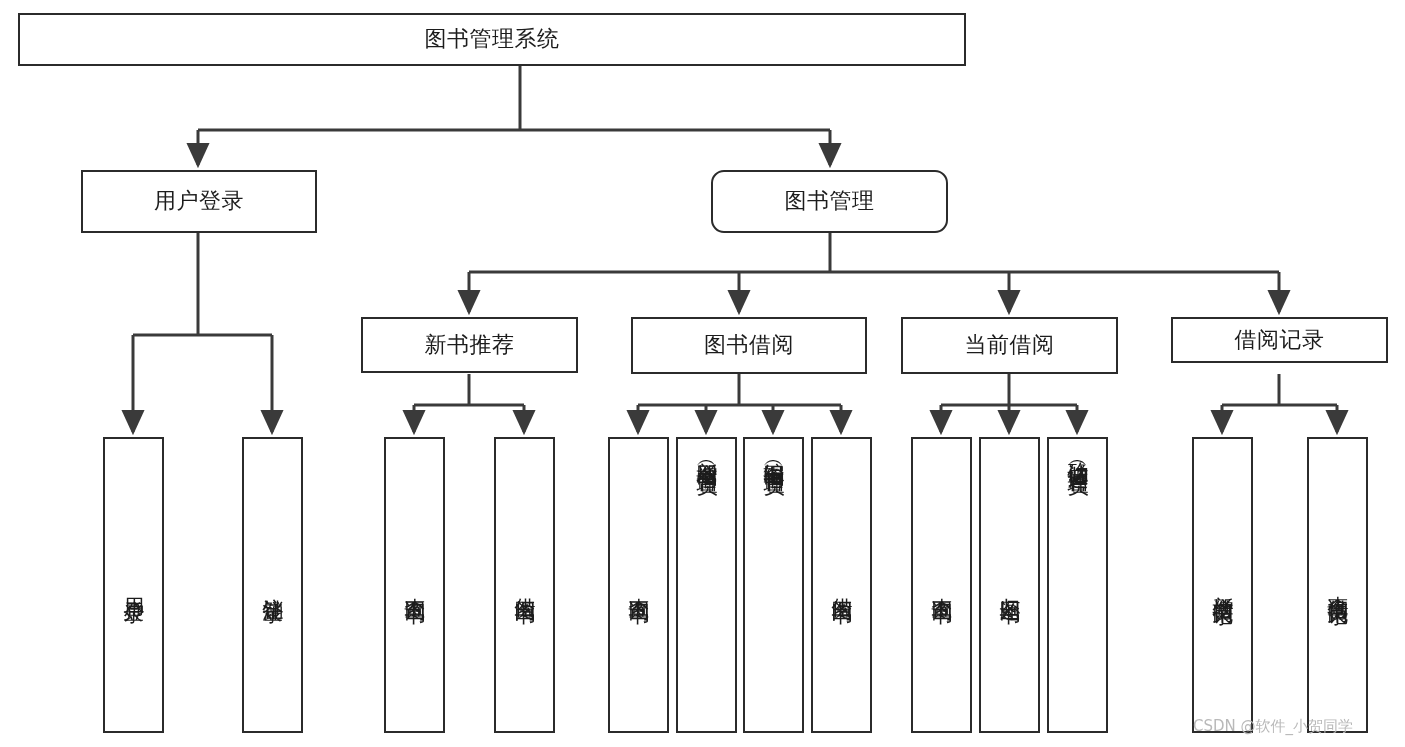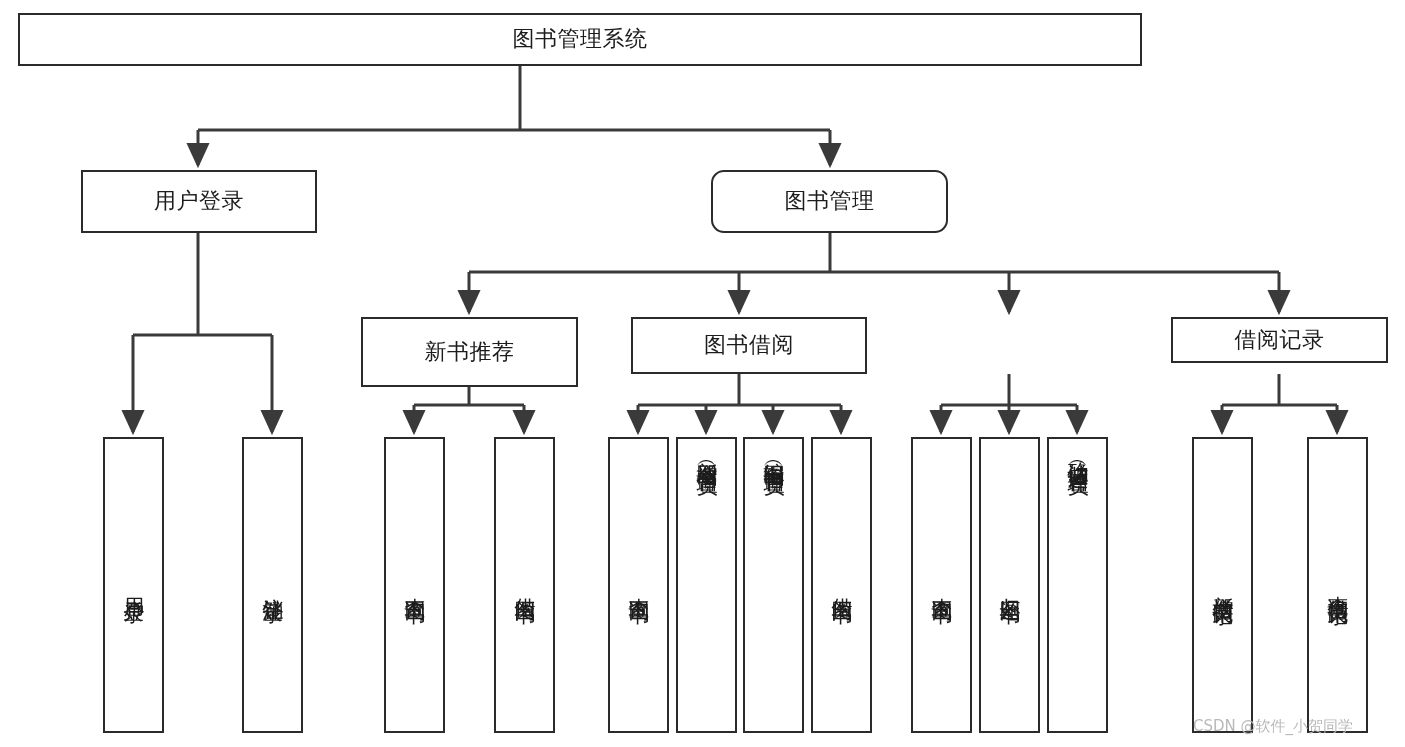--- a/index.html
+++ b/index.html
@@ -120,40 +120,43 @@
       <path d="M 1009 405 L 1009 432" marker-end="url(#arrow)"></path>
       <path d="M 1077 405 L 1077 432" marker-end="url(#arrow)"></path>
 
       <path d="M 1279 374 L 1279 405"></path>
       <path d="M 1222 405 L 1337 405"></path>
       <path d="M 1222 405 L 1222 432" marker-end="url(#arrow)"></path>
       <path d="M 1337 405 L 1337 432" marker-end="url(#arrow)"></path>
     </g>
   </svg>
 
-  <div class="node" style="left:18px; top:13px; width:1124px; height:53px;">
+  <div class="node" style="left:18px; top:13px; width:948px; height:53px;">
     <span class="lbl">图书管理系统</span>
   </div>
 
   <div class="node" style="left:81px; top:170px; width:236px; height:63px;">
     <span class="lbl">用户登录</span>
   </div>
 
   <div class="node" style="left:711px; top:170px; width:237px; height:63px;border-radius:13px;">
     <span class="lbl">图书管理</span>
   </div>
 
-  <div class="node" style="left:361px; top:317px; width:217px; height:70px;">
+  <div class="node" style="left:361px; top:317px; width:217px; height:56px;">
     <span class="lbl">新书推荐</span>
   </div>
 
   <div class="node" style="left:631px; top:317px; width:236px; height:57px;">
     <span class="lbl">图书借阅</span>
   </div>
 
+  <div class="node" style="left:901px; top:317px; width:217px; height:57px;">
+    <span class="lbl">当前借阅</span>
+  </div>
 
   <div class="node" style="left:1171px; top:317px; width:217px; height:46px;">
     <span class="lbl">借阅记录</span>
   </div>
 
   <div class="node vert midtext" style="left:103px; top:437px; width:61px; height:296px;">
     <span class="lbl">用户登录</span>
   </div>
 
   <div class="node vert midtext" style="left:242px; top:437px; width:61px; height:296px;">

